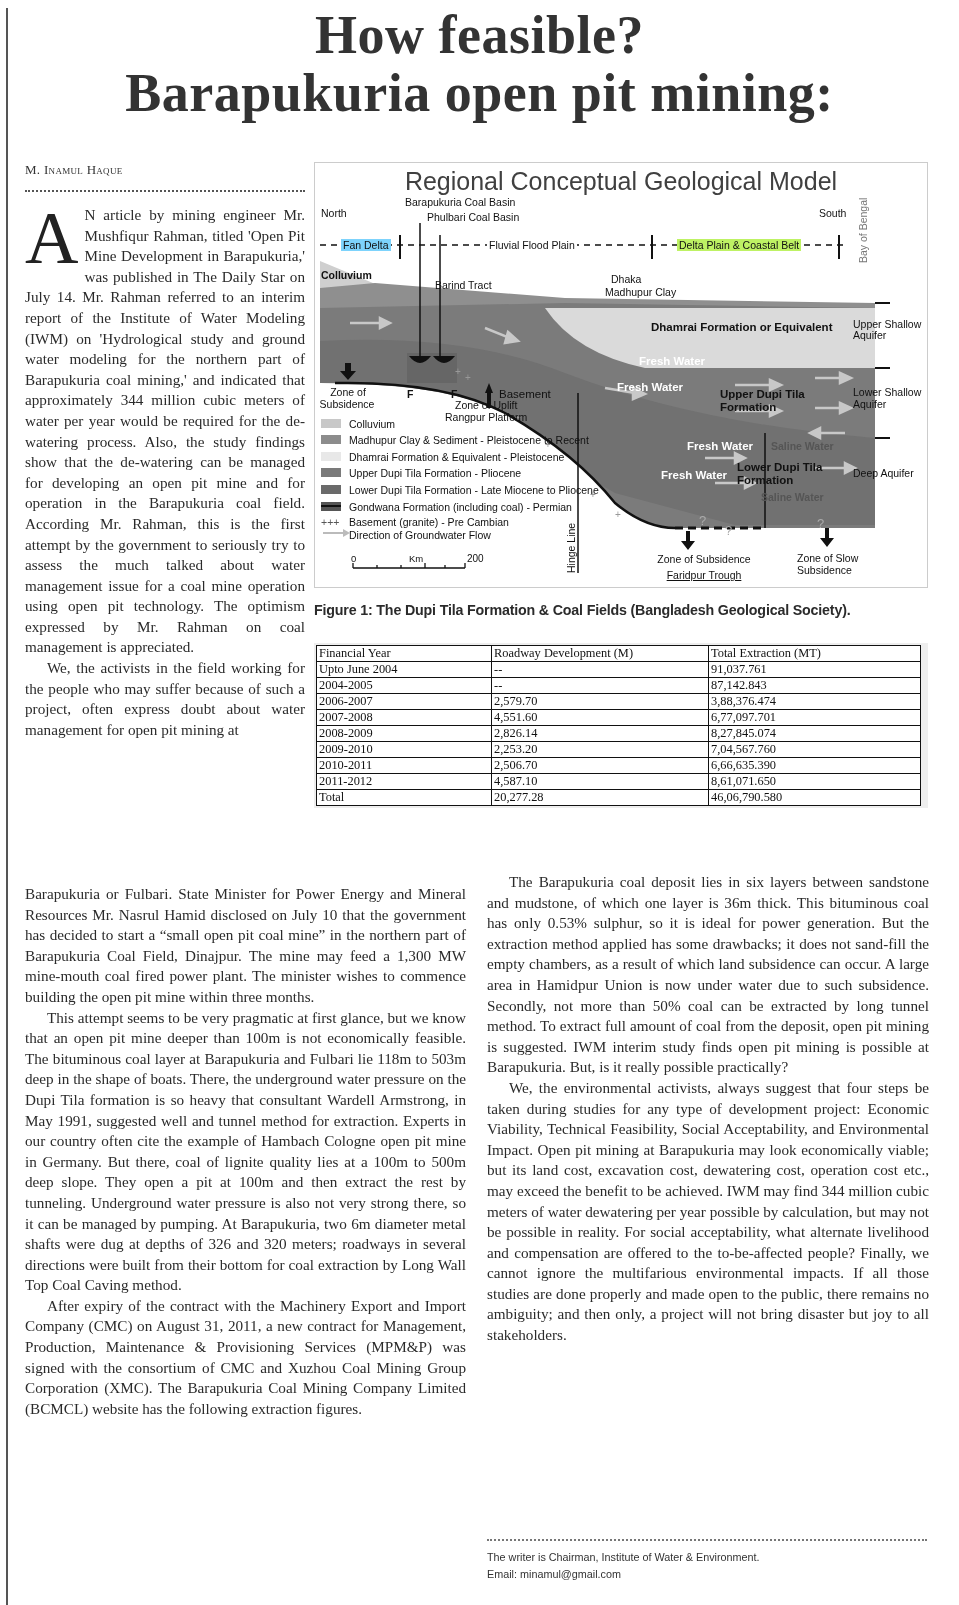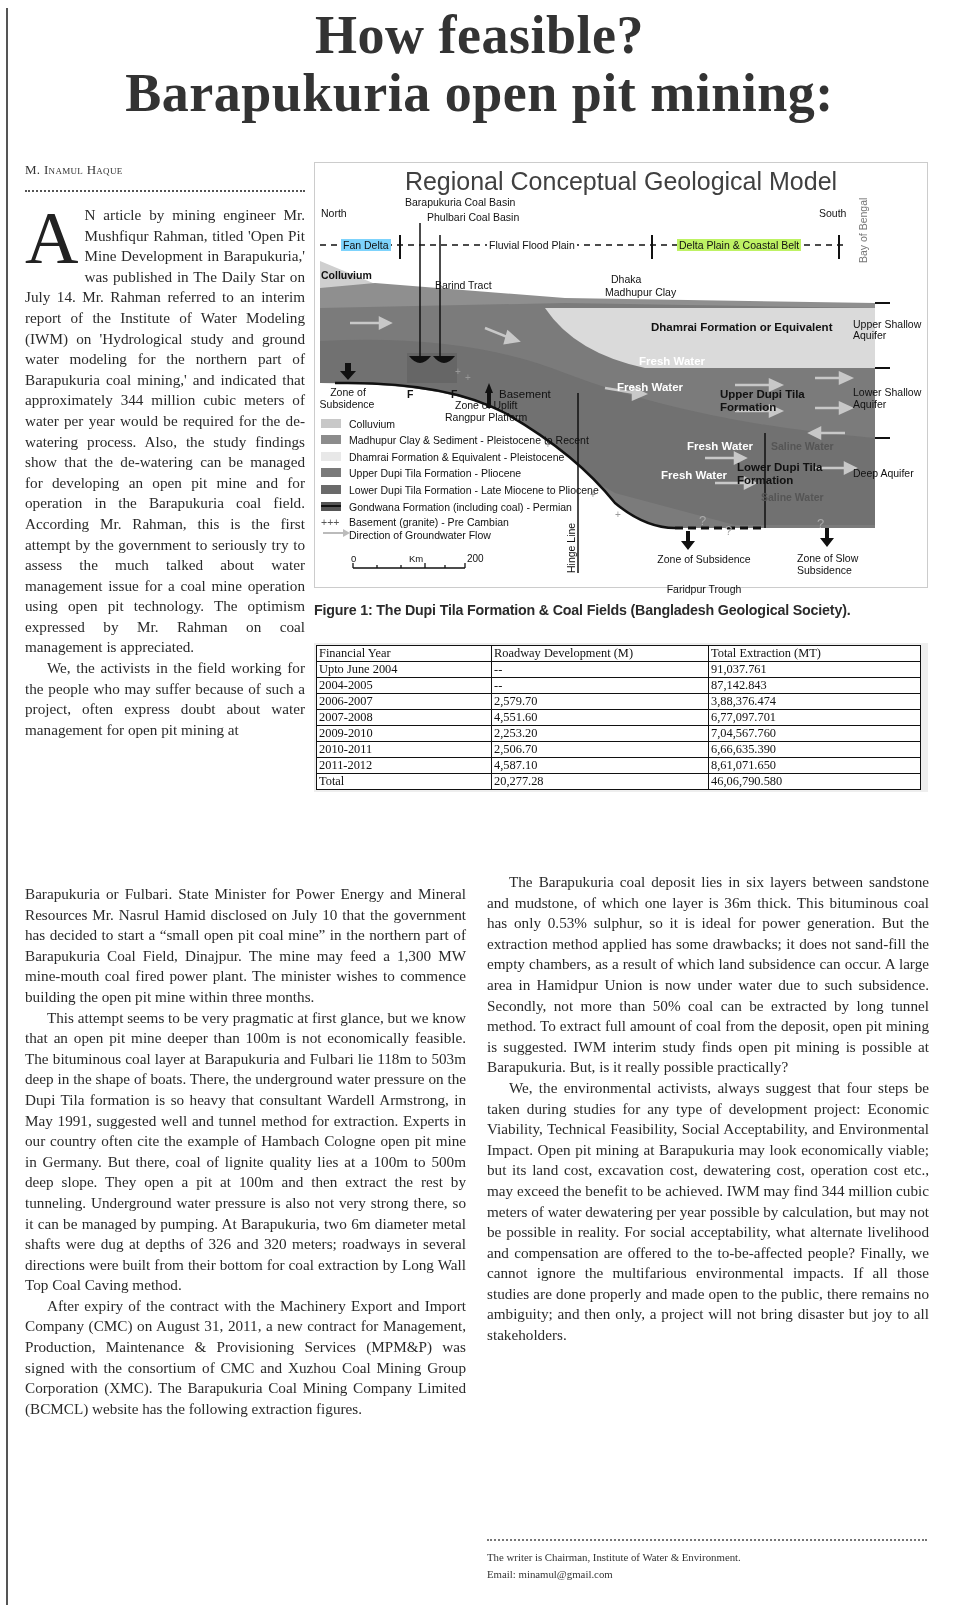--- a/index.html
+++ b/index.html
@@ -24,21 +24,21 @@
   .lbl.b { font-weight: bold; }
   .lbl.w { color: #fff; font-weight: bold; font-size: 11.5px; }
   .lbl.c { text-align: center; }
   
   .table-wrap { position: absolute; left: 314px; top: 643px; width: 610px; padding: 2px; background: #eee; }
   table.ext { border-collapse: collapse; width: 605px; font-family: "Liberation Serif", serif; font-size: 12.4px; background: #fff; }
   table.ext td { border: 1.5px solid #111; padding: 0 2px; height: 15px; line-height: 15px; color: #111; }
   table.ext td:nth-child(1) { width: 170px; }
   table.ext td:nth-child(2) { width: 212px; }
   .end-rule { position: absolute; left: 487px; top: 1539px; width: 440px; border-top: 2px dotted #777; }
-  .footer { position: absolute; left: 487px; top: 1549px; font-family: Liberation Serif, serif; font-size: 10.8px; line-height: 17px; color: #333; }
+  .footer { position: absolute; left: 487px; top: 1549px; font-family: Liberation Sans, sans-serif; font-size: 10.8px; line-height: 17px; color: #333; }
 </style>
 </head>
 <body>
 
 <div class="left-rule"></div>
 
 <div class="headline">
   <div>How feasible?</div>
   <div>Barapukuria open pit mining:</div>
 </div>
@@ -191,21 +191,21 @@
   <div class="lbl b" style="left:422px;top:311px;font-size:11.5px;">Formation</div>
   <div class="lbl b" style="left:92px;top:225px;">F</div>
   <div class="lbl b" style="left:136px;top:225px;">F</div>
   <div class="lbl" style="left:184px;top:225px;font-size:11.5px;">Basement</div>
   <div class="lbl c" style="left:8px;top:223px;width:50px;">Zone of</div>
   <div class="lbl c" style="left:0px;top:235px;width:64px;">Subsidence</div>
   <div class="lbl" style="left:140px;top:236px;">Zone of Uplift</div>
   <div class="lbl" style="left:130px;top:248px;">Rangpur Platform</div>
   <div class="lbl" style="left:250px;top:410px;transform:rotate(-90deg);transform-origin:left top;">Hinge Line</div>
   <div class="lbl c" style="left:334px;top:390px;width:110px;">Zone of Subsidence</div>
-  <div class="lbl c" style="left:334px;top:420px;width:110px;">Faridpur Trough</div>
+  <div class="lbl c" style="left:334px;top:406px;width:110px;text-decoration:underline;">Faridpur Trough</div>
   <div class="lbl" style="left:482px;top:389px;">Zone of Slow</div>
   <div class="lbl" style="left:482px;top:401px;">Subsidence</div>
   <div class="lbl" style="left:384px;top:352px;color:#aaa;font-size:13px;">?</div>
   <div class="lbl" style="left:410px;top:362px;color:#aaa;font-size:13px;">?</div>
   <div class="lbl" style="left:502px;top:355px;color:#aaa;font-size:13px;">?</div>
 
   <div>
     <div class="lbl" style="left:34px;top:255px;">Colluvium</div>
     <div class="lbl" style="left:34px;top:271px;">Madhupur Clay &amp; Sediment - Pleistocene to Recent</div>
     <div class="lbl" style="left:34px;top:288px;">Dhamrai Formation &amp; Equivalent - Pleistocene</div>
@@ -245,20 +245,25 @@
           <td>2006-2007</td>
           <td>2,579.70</td>
           <td>3,88,376.474</td>
         </tr>
     <tr>
           <td>2007-2008</td>
           <td>4,551.60</td>
           <td>6,77,097.701</td>
         </tr>
     <tr>
+          <td>2008-2009</td>
+          <td>2,826.14</td>
+          <td>8,27,845.074</td>
+        </tr>
+    <tr>
           <td>2009-2010</td>
           <td>2,253.20</td>
           <td>7,04,567.760</td>
         </tr>
     <tr>
           <td>2010-2011</td>
           <td>2,506.70</td>
           <td>6,66,635.390</td>
         </tr>
     <tr>

